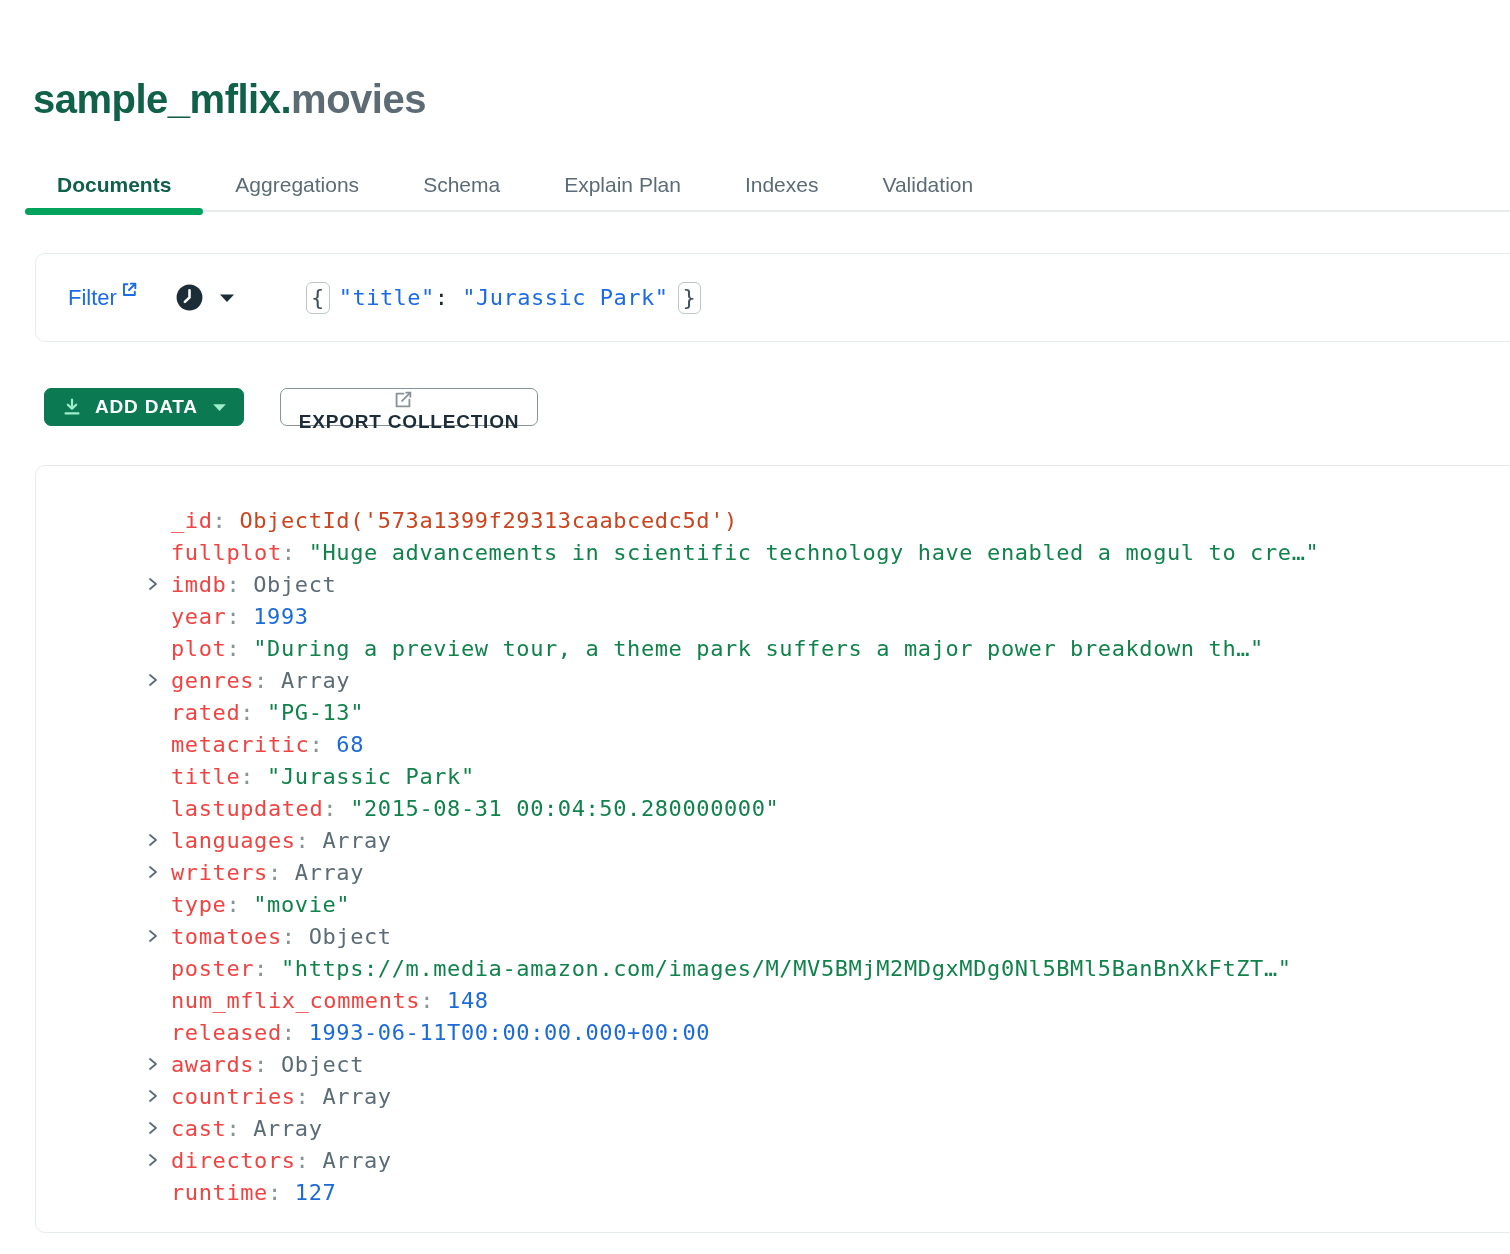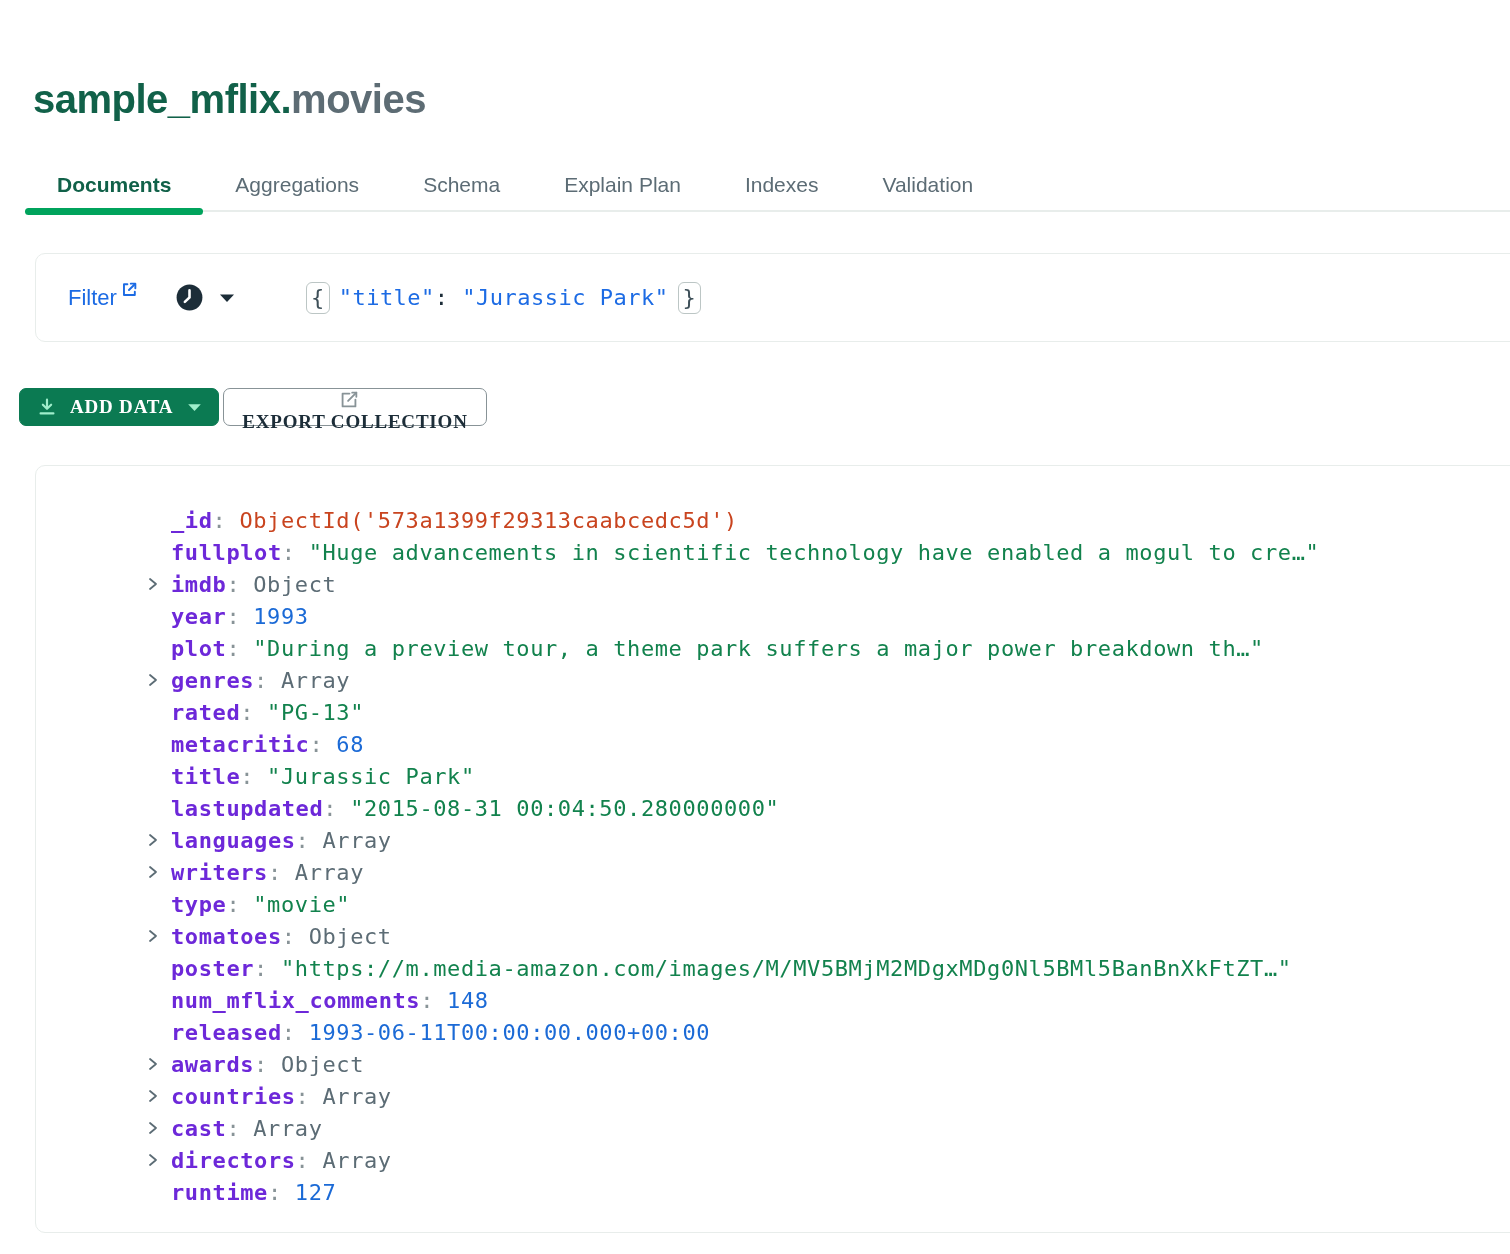--- a/index.html
+++ b/index.html
@@ -29,36 +29,36 @@
   .history-btn{display:flex;align-items:center;margin-left:36px;cursor:pointer;}
   .history-btn .caret{margin-left:14px;}
   .querybar{display:flex;align-items:center;margin-left:62px;cursor:text;
             font-family:"DejaVu Sans Mono",monospace;font-size:22px;letter-spacing:0.5px;white-space:pre;}
   .brace-box{display:inline-block;border:1px solid #BCC6C5;border-radius:6px;padding:0 4px;margin:0 9px;
              color:#3D4F58;background:#fff;line-height:30px;}
   .q-str{color:#1C6BE4;}
   .q-punct{color:#1C2D38;}
 
   
-  .actions{position:absolute;top:388px;left:19px;display:flex;gap:4px;font-family:Liberation Serif, serif;}
+  .actions{position:absolute;top:388px;left:44px;display:flex;gap:36px;}
   .btn{display:flex;align-items:center;height:38px;border-radius:7px;font-size:19px;font-weight:700;
        letter-spacing:0.8px;cursor:pointer;box-sizing:border-box;}
   .btn-primary{background:#0B7A52;color:#fff;border:1px solid #0B7A52;padding:0 16px;}
   .btn-primary .dl-icon{margin-right:12px;display:flex;}
   .btn-primary .caret{margin-left:14px;display:flex;}
   .btn-secondary{background:#fff;color:#1C2D38;border:1px solid #889397;padding:0 18px;flex-direction:column;}
   .btn-secondary .exp-icon{margin-right:12px;display:flex;}
 
   
   .docpanel{position:absolute;top:465px;left:35px;right:-14px;height:768px;box-sizing:border-box;
             border:1px solid #E8EDEB;border-radius:10px;background:#fff;padding-top:38px;overflow:hidden;}
   .doc-row{height:32px;display:flex;align-items:center;padding-left:111px;
            font-family:"DejaVu Sans Mono",monospace;font-size:22px;letter-spacing:0.6px;white-space:pre;}
   .chev{width:24px;display:flex;align-items:center;flex:none;}
-  .key{color:#6d28d9;font-weight:700;}
+  .key{color:#ef4444;font-weight:400;}
   .colon{color:#889397;}
   .val{margin-left:13px;}
   .val-objectid{color:#C9441F;}
   .val-string{color:#12824D;}
   .val-number{color:#1B6AD6;}
   .val-date{color:#1B6AD6;}
   .val-object,.val-array{color:#5C6C75;}
 </style>
 </head>
 <body>

